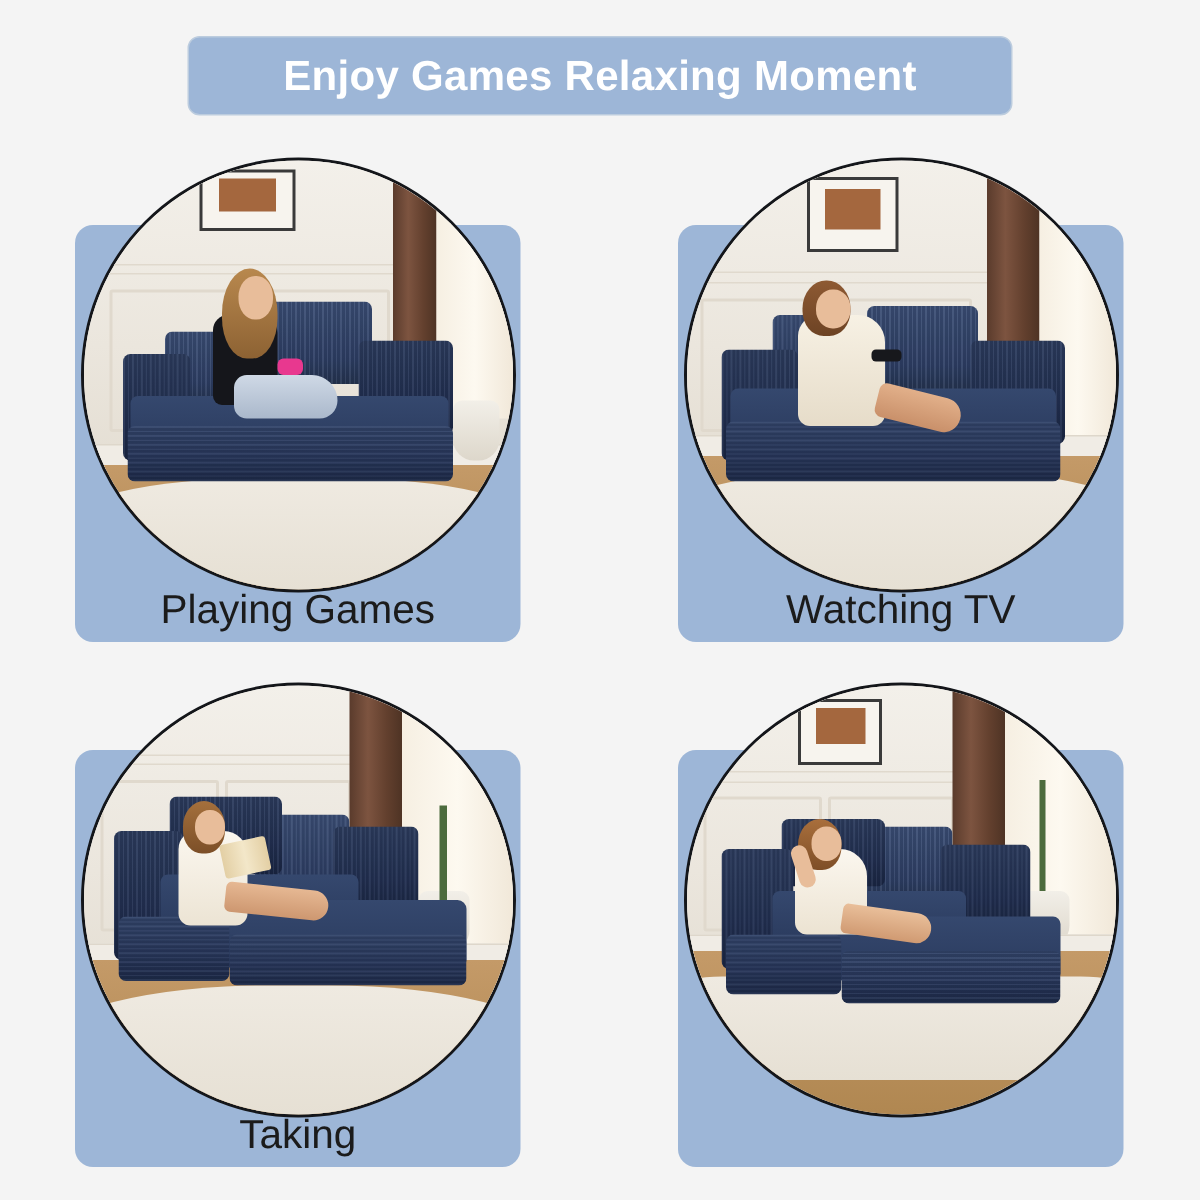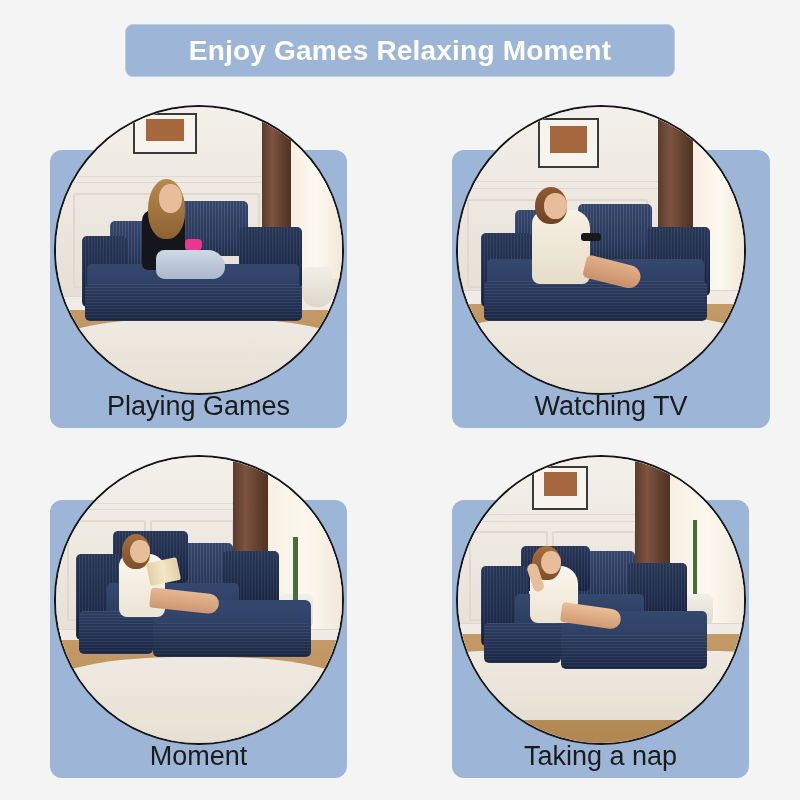--- a/index.html
+++ b/index.html
@@ -47,21 +47,21 @@
     width: 800px;
     height: 800px;
   }
 
   .card {
     position: absolute;
     width: 297px;
     height: 278px;
   }
   .card-r1c1 { left: 50px;  top: 150px; }
-  .card-r1c2 { left: 452px; top: 150px; padding-left: 21px; }
+  .card-r1c2 { left: 452px; top: 150px; }
   .card-r2c1 { left: 50px;  top: 500px; }
   .card-r2c2 { left: 452px; top: 500px; }
 
   .card-panel {
     position: absolute;
     left: 0;
     top: 0;
     width: 100%;
     height: 100%;
     background: #9db6d7;
@@ -317,21 +317,21 @@
         <div class="sofa-part horiz" style="left:8%;top:54%;width:26%;height:15%;"></div>
 
         <div class="person-body" style="left:22%;top:34%;width:16%;height:22%;background:linear-gradient(180deg,#fbf7ef,#ece4d4);border-radius:12px 16px 8px 8px;"></div>
         <div class="person-hair" style="left:23%;top:27%;width:10%;height:12%;background:linear-gradient(180deg,#a5703c,#7c4f28);"></div>
         <div class="person-head" style="left:26%;top:29%;width:7%;height:8%;"></div>
         <div class="person-limb" style="left:33%;top:47%;width:24%;height:7%;background:linear-gradient(180deg,#e6b893,#cd9770);border-radius:6px 16px 16px 6px;transform:rotate(6deg);"></div>
         <div class="small-obj" style="left:32%;top:36%;width:11%;height:8%;background:linear-gradient(90deg,#e3cfa4,#f3e7c9 50%,#e3cfa4);border-radius:2px;transform:rotate(-12deg);"></div>
       </div>
     </div>
 
-    <div class="card-label">Moment</div>
+    <div class="card-label">Taking</div>
   </div>
 
   <div class="card card-r2c2">
     <div class="card-panel"></div>
 
     <div class="photo-circle">
       <div class="photo-inner">
         <div class="wall"></div>
         <div class="wall-molding" style="left:4%;top:26%;width:26%;height:30%;"></div>
         <div class="wall-molding" style="left:33%;top:26%;width:28%;height:30%;"></div>
@@ -357,16 +357,15 @@
         <div class="sofa-part horiz" style="left:9%;top:58%;width:27%;height:14%;"></div>
 
         <div class="person-body" style="left:25%;top:38%;width:17%;height:20%;background:linear-gradient(180deg,#fbf7ef,#ece3d2);border-radius:12px 18px 8px 8px;"></div>
         <div class="person-hair" style="left:26%;top:31%;width:10%;height:12%;background:linear-gradient(180deg,#a96f3c,#7e4e27);"></div>
         <div class="person-head" style="left:29%;top:33%;width:7%;height:8%;"></div>
         <div class="person-limb" style="left:25%;top:37%;width:4%;height:10%;background:#e8bd9a;transform:rotate(-18deg);"></div>
         <div class="person-limb" style="left:36%;top:52%;width:21%;height:7%;background:linear-gradient(180deg,#e9bf9a,#d09a72);border-radius:6px 16px 16px 6px;transform:rotate(8deg);"></div>
       </div>
     </div>
 
-    <div class="card-label">Taking a nap</div>
   </div>
 
 </div>
 
 </body></html>

